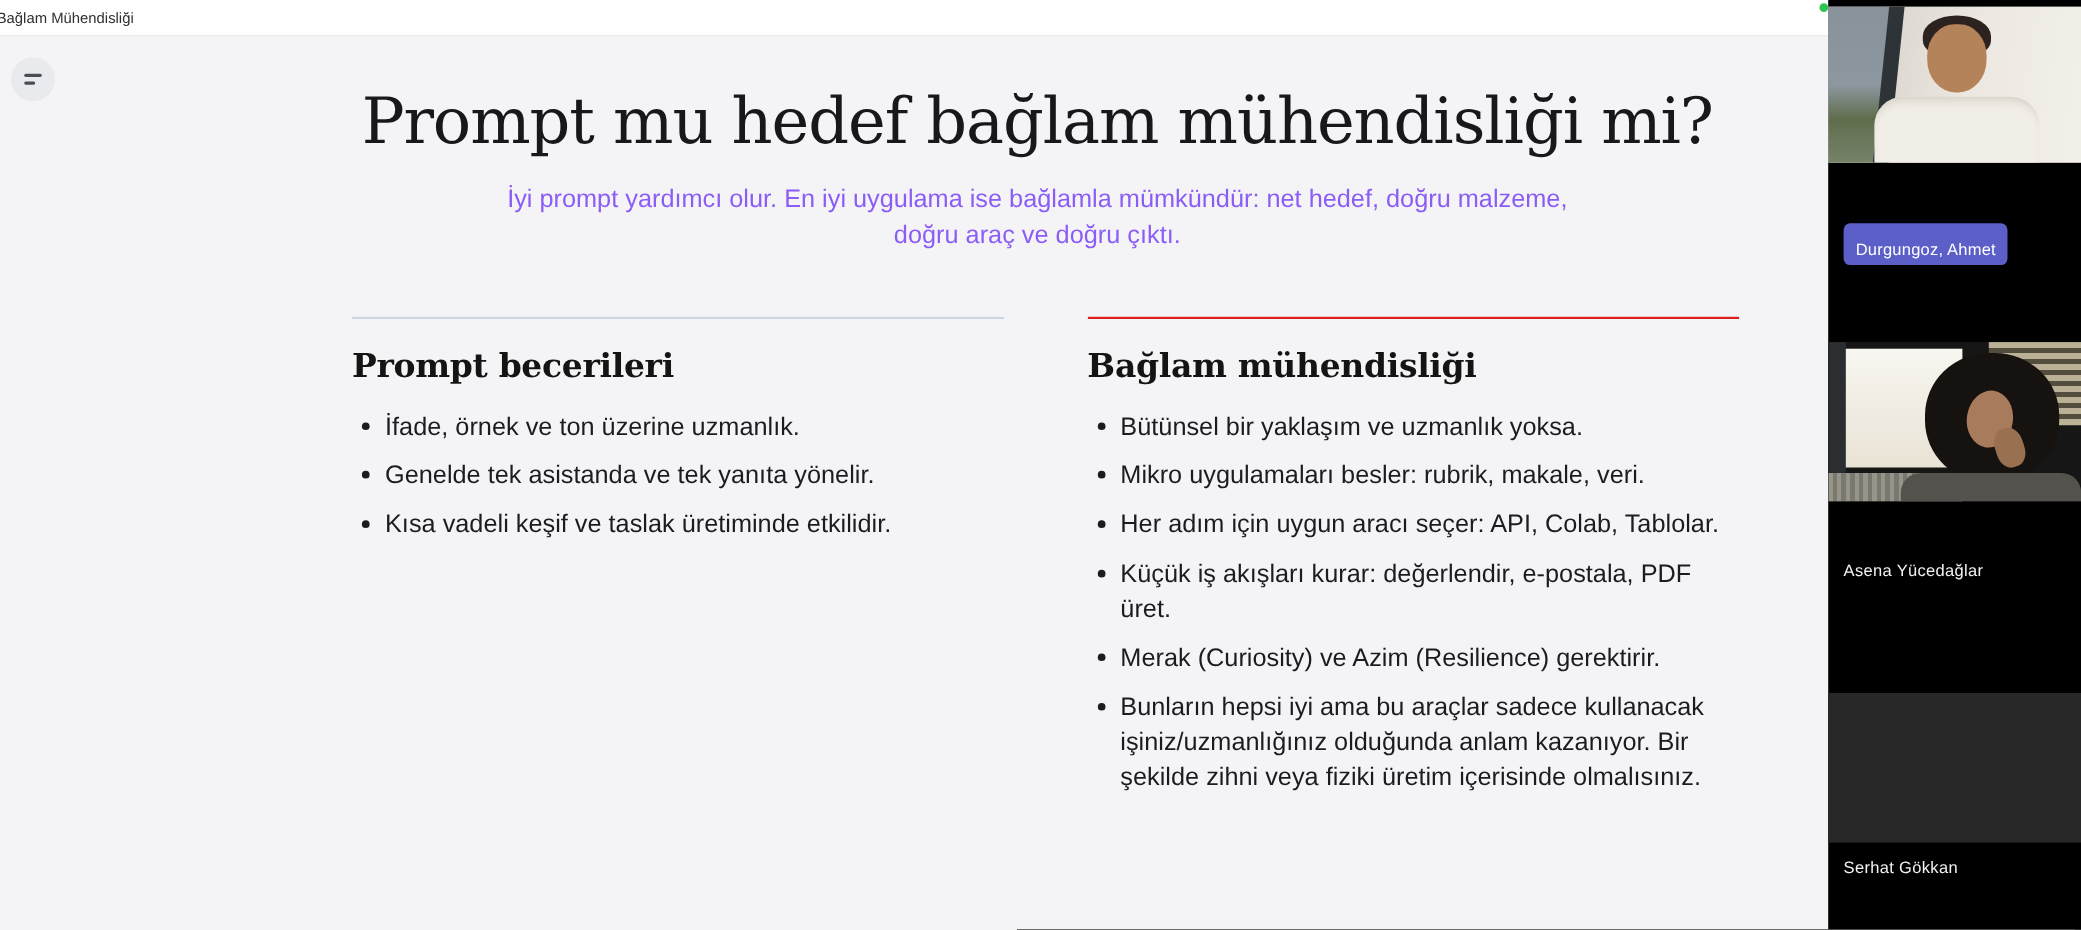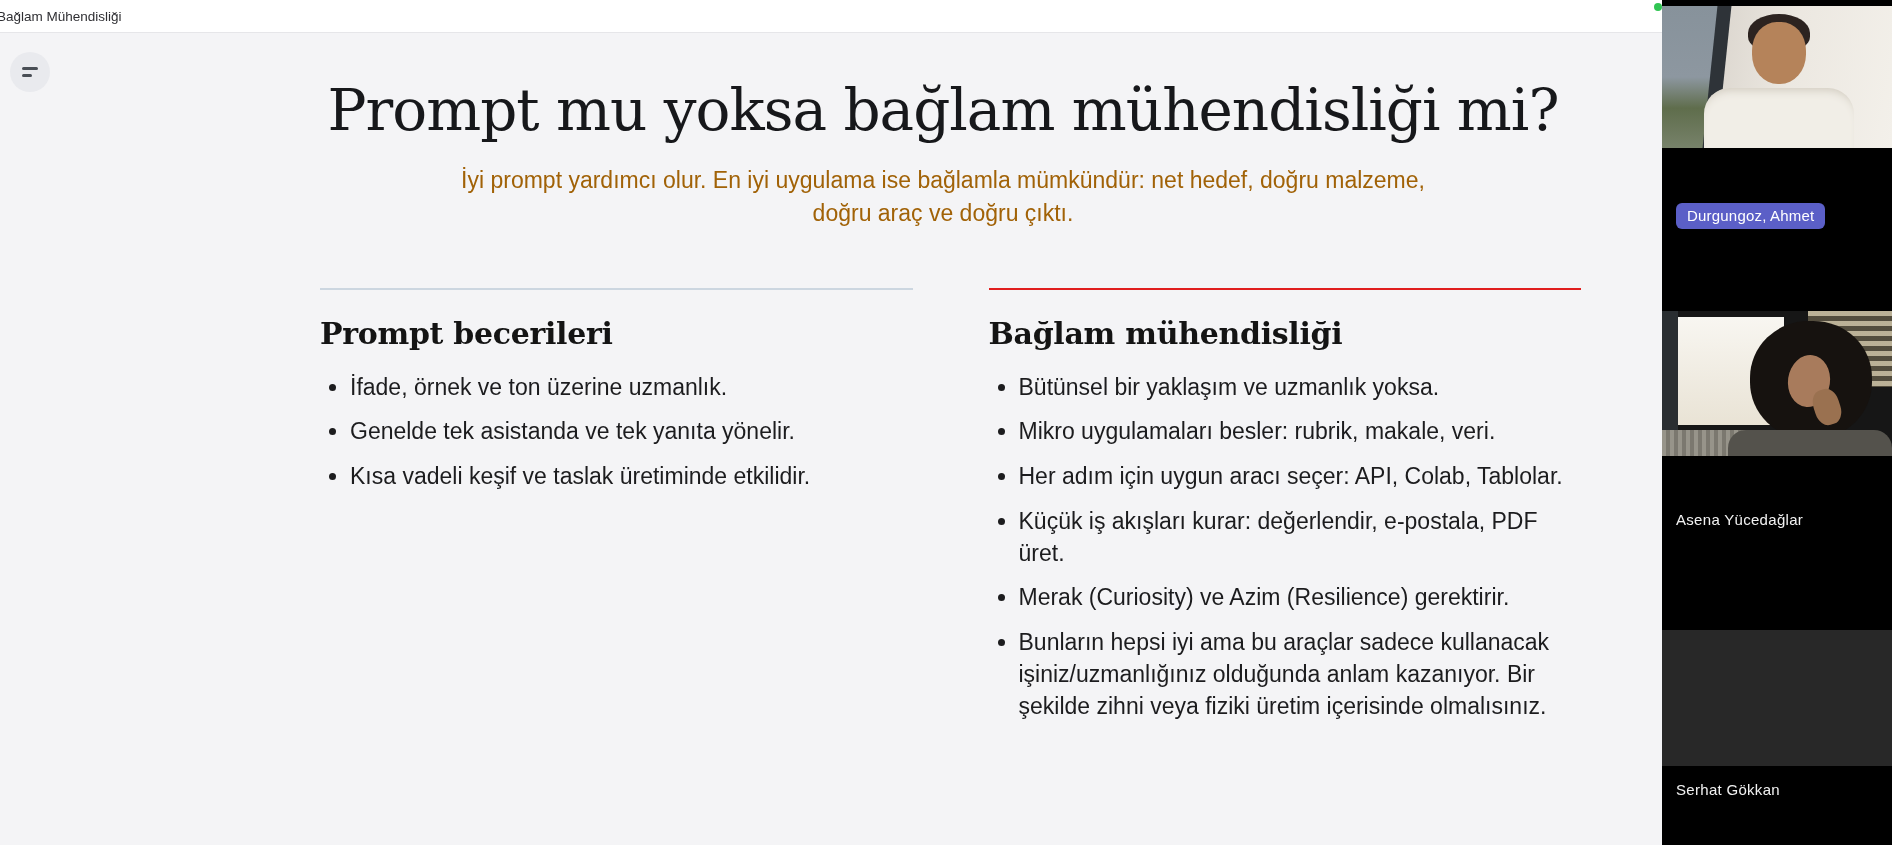--- a/index.html
+++ b/index.html
@@ -46,21 +46,21 @@
   .bars i:nth-child(2) { width: 10px; }
 
   .slide-content { padding-top: 76px; }
   .slide-title {
     font-family: "DejaVu Serif", "Liberation Serif", serif;
     font-size: 58px; font-weight: 500; letter-spacing: -1px;
     color: #17181b; text-align: center; white-space: nowrap; line-height: 1.18;
   }
   .slide-subtitle {
     margin: 20px auto 0; max-width: 985px; text-align: center;
-    font-size: 23px; line-height: 1.42; color: #a16207;
+    font-size: 23px; line-height: 1.42; color: #8b5cf6;
   }
   .columns {
     width: 1276px; margin: 58px auto 0; display: flex; gap: 61px;
   }
   .col { flex: 1 1 0; border-top: 2px solid #ccd6e0; padding-top: 26px; margin-left: 15px; }
   .col h2 {
     font-family: "DejaVu Serif", "Liberation Serif", serif;
     font-size: 30px; font-weight: 700; color: #141414; letter-spacing: -0.3px;
   }
   .col ul { margin-top: 21px; padding-left: 30px; }
@@ -103,21 +103,21 @@
   .w-face { position: absolute; left: 126px; top: 44px; width: 42px; height: 52px;
     background: #a87b5c; border-radius: 50%; transform: rotate(8deg); }
   .w-hand { position: absolute; left: 152px; top: 78px; width: 26px; height: 36px;
     background: #9a7150; border-radius: 42%; transform: rotate(-18deg); }
   .w-body { position: absolute; left: 66px; bottom: 0; width: 164px; height: 26px;
     background: #54524c; border-radius: 18px 18px 0 0; }
 
   .p-badge {
     position: absolute; left: 14px; top: 203px;
     color: #fff; font-size: 15px; letter-spacing: 0.2px;
-    padding: 4px 11px 5px; border-radius: 6px; background: #5b5fc7;
+    padding: 16px 11px 5px; border-radius: 6px; background: #5b5fc7;
     white-space: nowrap;
   }
   .p-label {
     position: absolute; left: 14px; color: #f2f2f2; font-size: 15px;
     letter-spacing: 0.3px; white-space: nowrap;
   }
   .p-label.l1 { top: 511px; }
   .p-label.l2 { top: 781px; }
 
   svg { display: block; }
@@ -164,21 +164,21 @@
     </button>
 
     <button class="fab fab-right">
       <svg width="21" height="17" viewBox="0 0 21 17">
         <rect x="1.5" y="1.5" width="18" height="12.5" rx="4" fill="none" stroke="#3f4449" stroke-width="2.2"></rect>
         <path d="M7.5 14 q0-4.5 3-4.5 q3 0 3 4.5 z" fill="#3f4449"></path>
       </svg>
     </button>
 
     <div class="slide-content">
-      <h1 class="slide-title">Prompt mu yoksa bağlam mühendisliği mi?</h1>
+      <h1 class="slide-title">Prompt mu hedef bağlam mühendisliği mi?</h1>
       <p class="slide-subtitle">İyi prompt yardımcı olur. En iyi uygulama ise bağlamla mümkündür: net hedef, doğru malzeme, doğru araç ve doğru çıktı.</p>
 
       <div class="columns">
 
         <section class="col" style="border-top-color: rgb(204, 214, 224);">
           <h2>Prompt becerileri</h2>
           <ul>
             <li>İfade, örnek ve ton üzerine uzmanlık.</li>
             <li>Genelde tek asistanda ve tek yanıta yönelir.</li>
             <li>Kısa vadeli keşif ve taslak üretiminde etkilidir.</li>

